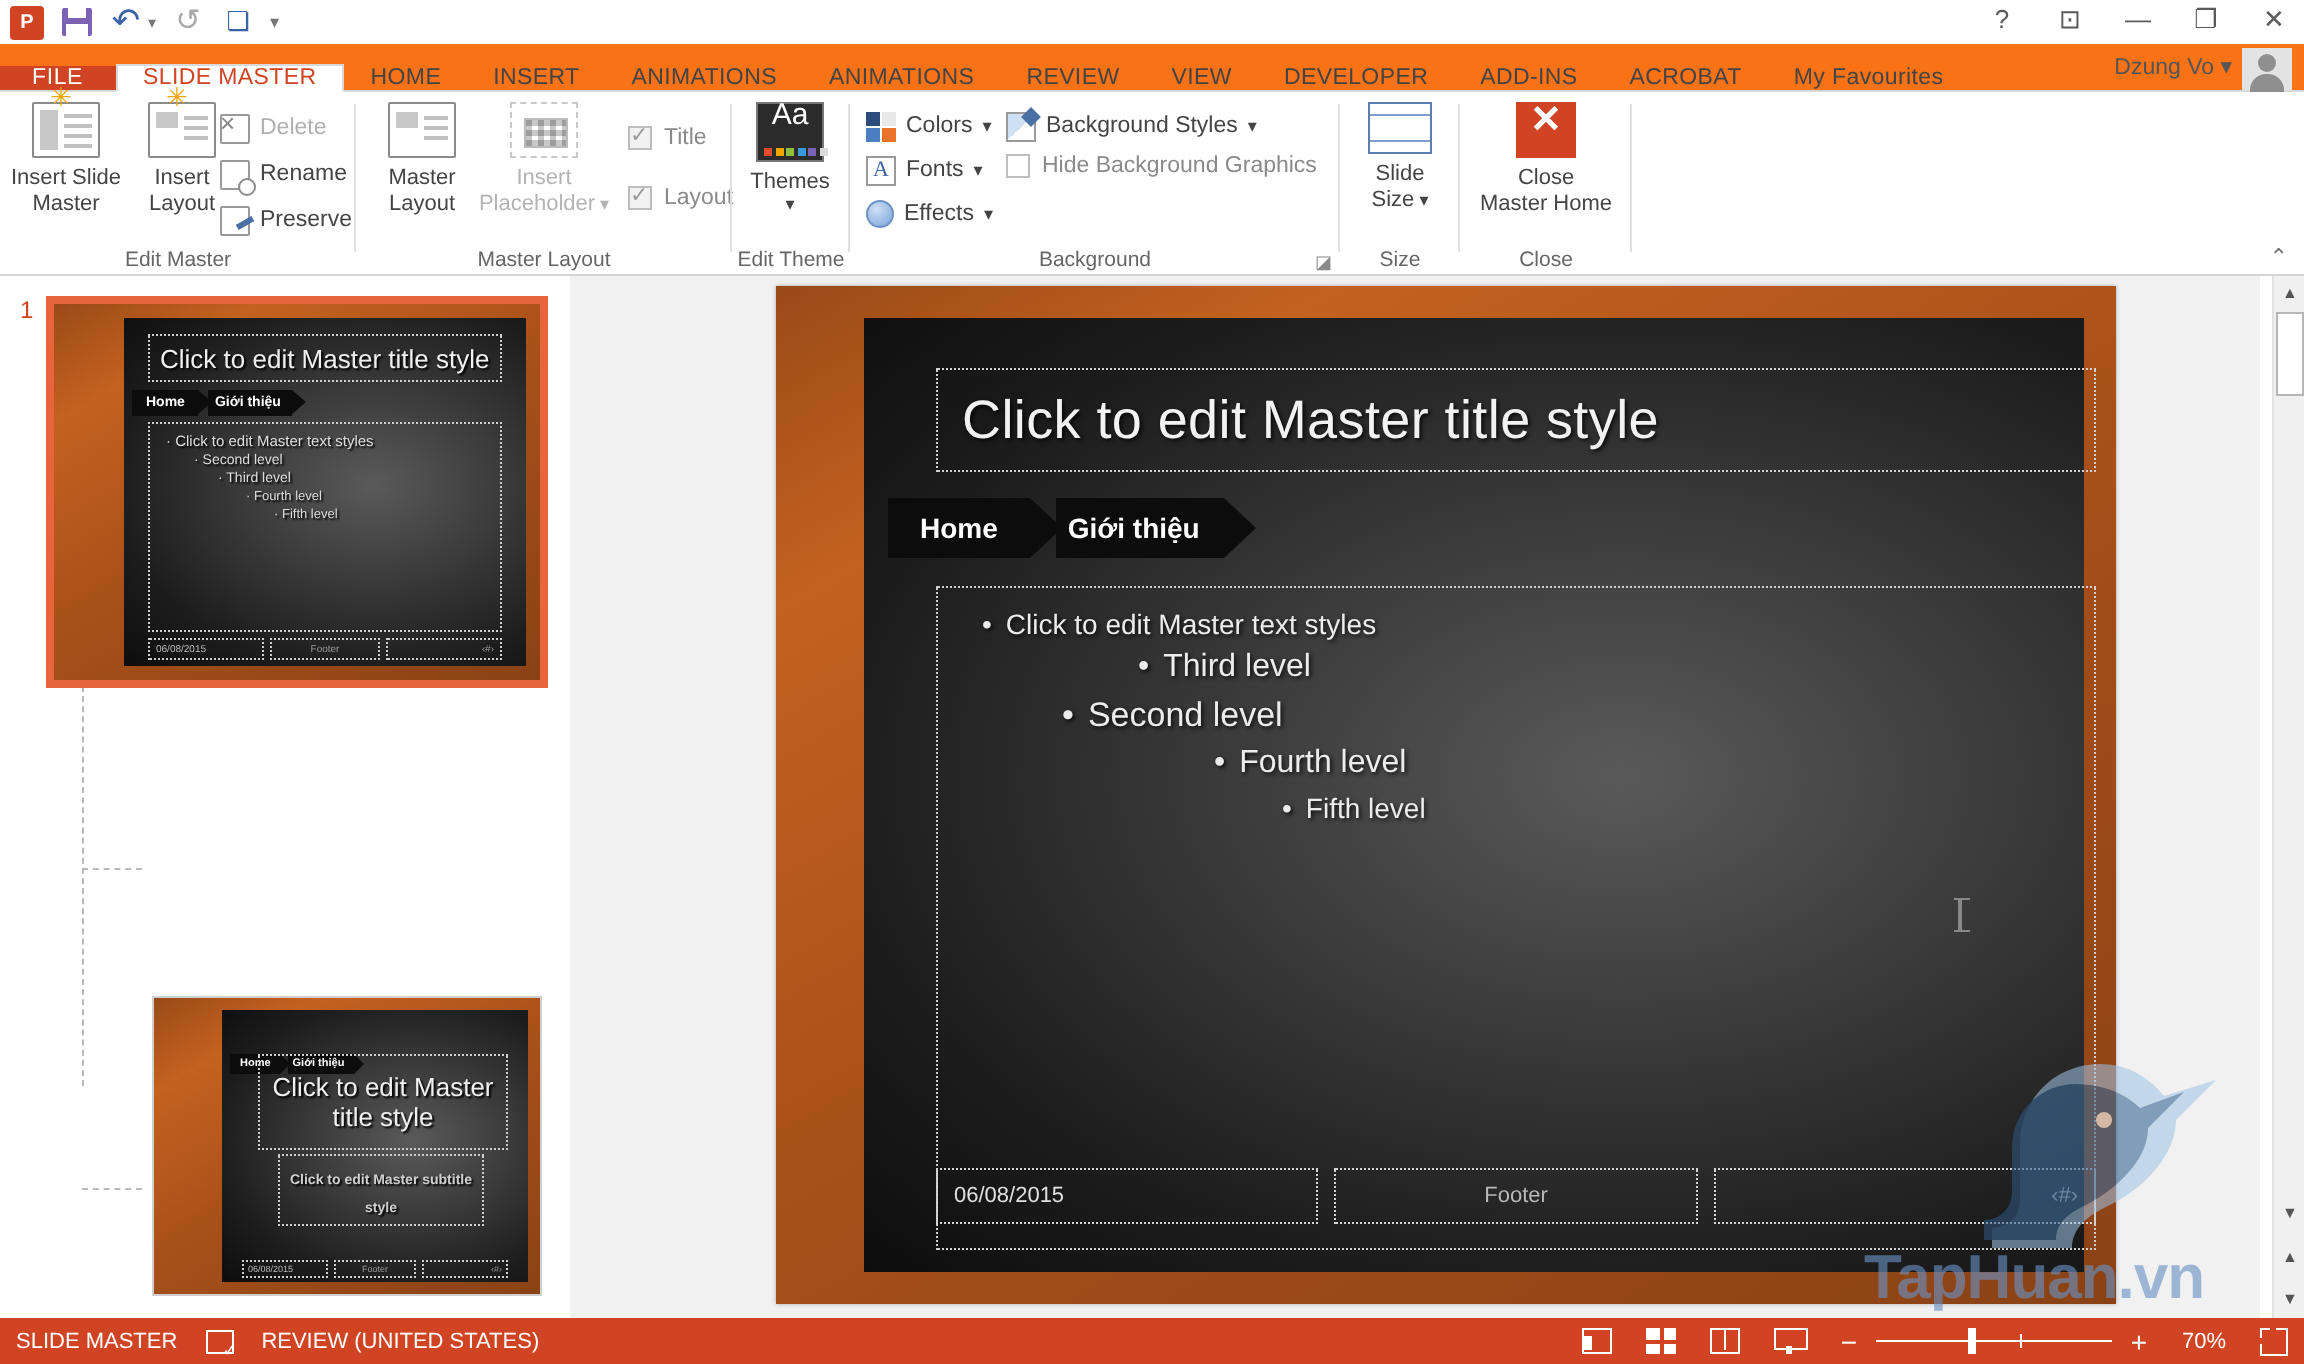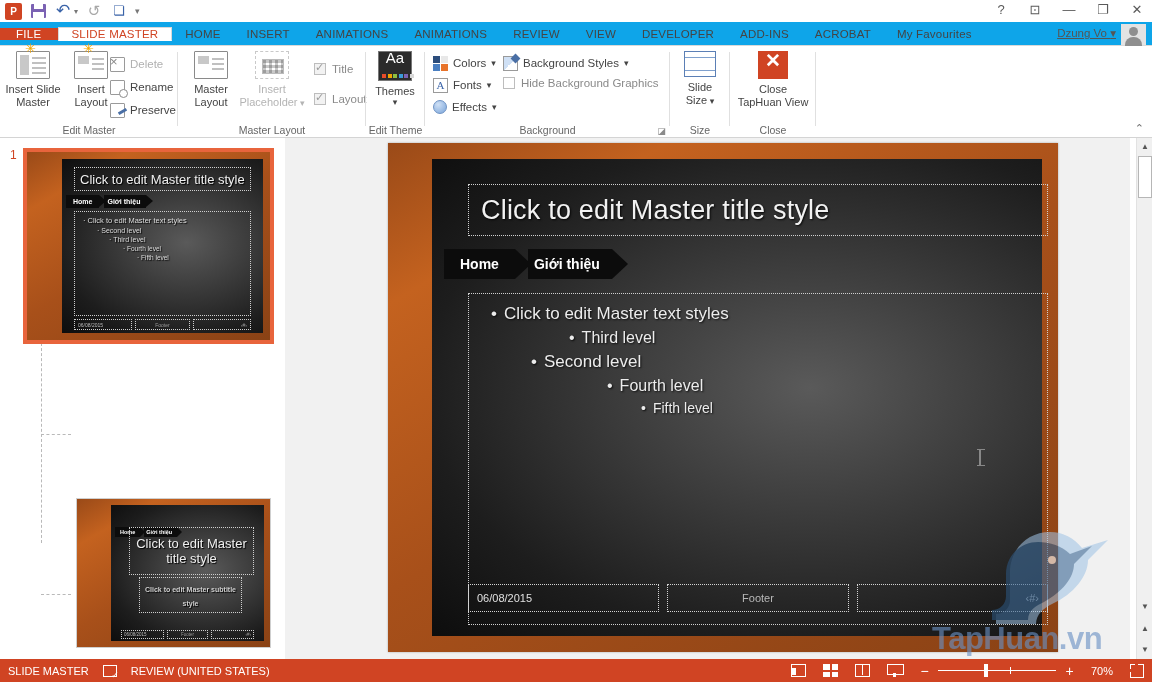--- a/index.html
+++ b/index.html
@@ -38,37 +38,37 @@
   }
   .wincontrols {
     position: absolute; right: 6px; top: 2px; display: flex; align-items: center; gap: 16px;
     color: #5a5a5a; font-size: 13px;
   }
   .wc-btn { cursor: default; width: 18px; text-align: center; }
 
   
   .tabrow {
     position: absolute; left: 0; top: 22px; width: 1152px; height: 24px;
-    background: #0ea5e9; display: flex; align-items: center;
+    background: #f97316; display: flex; align-items: flex-end;
     border-bottom: 1px solid #d9d9d9;
   }
   .tab-file {
     background: #d04423; color: #fff; font-size: 11.5px; padding: 0 16px;
     display: flex; align-items: center; letter-spacing: .3px;
   }
   .tab {
     display: flex; align-items: center; padding: 0 13px; font-size: 11.5px;
     color: #444; letter-spacing: .2px;
   }
   .tab.active {
     color: #d04423; background: #fff; border: 1px solid #d9d9d9;
     border-bottom: 1px solid #fff; margin-bottom: -1px;
   }
   .acct {
-    position: absolute; right: 36px; top: 26px; font-size: 11.5px; color: #555; text-decoration: underline;
+    position: absolute; right: 36px; top: 26px; font-size: 11.5px; color: #555;
   }
   .acct-avatar {
     position: absolute; right: 6px; top: 24px; width: 25px; height: 21px;
     background: #e3e3e3;
   }
   .acct-avatar:before {
     content: ""; position: absolute; left: 8px; top: 3px; width: 9px; height: 9px;
     border-radius: 50%; background: #8f8f8f;
   }
   .acct-avatar:after {
@@ -260,21 +260,21 @@
   }
   .mtitle span {
     color: #f2f2f2; font-size: 27px; letter-spacing: .2px;
     text-shadow: 1px 1px 2px rgba(0,0,0,.85);
   }
   .mbody {
     position: absolute; left: 36px; top: 134px; width: 580px; height: 332px;
     border: 1px dotted #cfcfcf; padding: 8px 0 0 0;
   }
   .lvl { color: #ececec; text-shadow: 1px 1px 2px rgba(0,0,0,.8); white-space: nowrap; }
-  .lvl1 { font-size: 17px; margin: 2px 0 0 22px; }
+  .lvl1 { font-size: 14px; margin: 2px 0 0 22px; }
   .lvl2 { font-size: 17px; margin: 5px 0 0 62px; }
   .lvl3 { font-size: 16px; margin: 5px 0 0 100px; }
   .lvl4 { font-size: 16px; margin: 5px 0 0 138px; }
   .lvl5 { font-size: 14px; margin: 5px 0 0 172px; }
   .bullet { margin-right: 7px; }
   .foot-row { position: absolute; left: 36px; bottom: 24px; width: 580px; height: 28px; display: flex; gap: 8px; }
   .foot {
     flex: 1; border: 1px dotted #d4d4d4; display: flex; align-items: center;
     font-size: 11px; color: #b8b8b8;
   }
@@ -521,21 +521,21 @@
       <span>Size</span><span style="font-size:9px"> ▾</span>
     </div>
     <div class="grp-label">Size</div>
     <div class="grp-sep" style="right:0"></div>
   </div>
 
   <div class="grp" style="left:730px;width:86px">
     <div class="bigbtn" style="left:6px;width:74px">
       <span class="gl ico-close">✕</span>
       <span>Close</span><br>
-      <span>TapHuan View</span>
+      <span>Master Home</span>
     </div>
     <div class="grp-label">Close</div>
     <div class="grp-sep" style="right:0"></div>
   </div>
 
   <div class="ribbon-collapse">⌃</div>
 </div>
 
 <div class="thumbpane">
 

